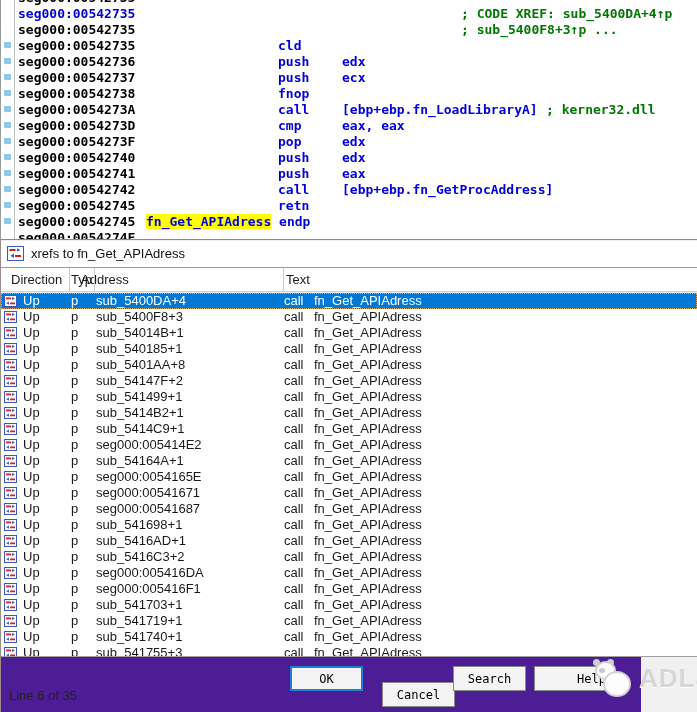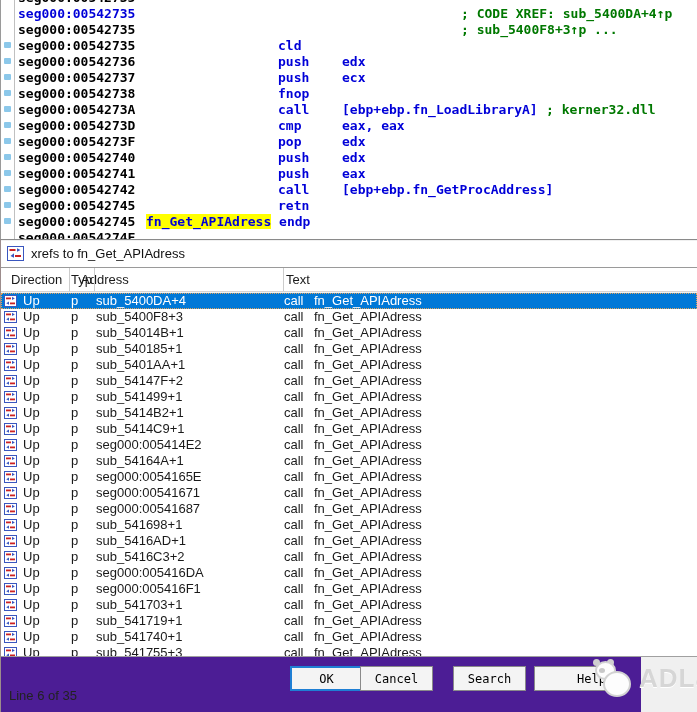--- a/index.html
+++ b/index.html
@@ -178,21 +178,21 @@
         <div class="trow" style="top: 64px;">
           <span class="ricon"><svg width="13" height="12" viewBox="0 0 13 12">
               <rect x="0.5" y="0.5" width="12" height="11" fill="#ffffff" stroke="#3a56bf"></rect>
               <rect x="2" y="2.5" width="5" height="1.8" fill="#cc2222"></rect>
               <path d="M8 1.8 L10.8 3.4 L8 5 Z" fill="#3a56bf"></path>
               <rect x="6" y="7.5" width="5" height="1.8" fill="#cc2222"></rect>
               <path d="M5 6.5 L2.2 8.2 L5 9.8 Z" fill="#3a56bf"></path>
             </svg></span>
           <span class="c-dir">Up</span>
           <span class="c-typ">p</span>
-          <span class="c-addr">sub_5401AA+1</span>
+          <span class="c-addr">sub_5401AA+8</span>
           <span class="c-mn">call</span>
           <span class="c-target">fn_Get_APIAdress</span>
         </div>
         <div class="trow" style="top: 80px;">
           <span class="ricon"><svg width="13" height="12" viewBox="0 0 13 12">
               <rect x="0.5" y="0.5" width="12" height="11" fill="#ffffff" stroke="#3a56bf"></rect>
               <rect x="2" y="2.5" width="5" height="1.8" fill="#cc2222"></rect>
               <path d="M8 1.8 L10.8 3.4 L8 5 Z" fill="#3a56bf"></path>
               <rect x="6" y="7.5" width="5" height="1.8" fill="#cc2222"></rect>
               <path d="M5 6.5 L2.2 8.2 L5 9.8 Z" fill="#3a56bf"></path>
@@ -438,21 +438,21 @@
           <span class="c-dir">Up</span>
           <span class="c-typ">p</span>
           <span class="c-addr">sub_541755+3</span>
           <span class="c-mn">call</span>
           <span class="c-target">fn_Get_APIAdress</span>
         </div>
       </div>
 
     <div class="btnbar" id="btnbar">
         <button class="dbtn default" style="left: 289px;">OK</button>
-        <button class="dbtn" style="left: 359px;">Cancel</button>
+        <button class="dbtn" style="left: 381px; margin-top: 16px;">Cancel</button>
         <button class="dbtn" style="left: 452px;">Search</button>
         <button class="dbtn" style="left: 533px; text-align: right;">Help</button>
       </div>
 
     <div class="status">Line 6 of 35</div>
 
     <div class="watermark">
       <div class="panda">
         <div class="ear1"></div>
           <div class="ear2"></div>

